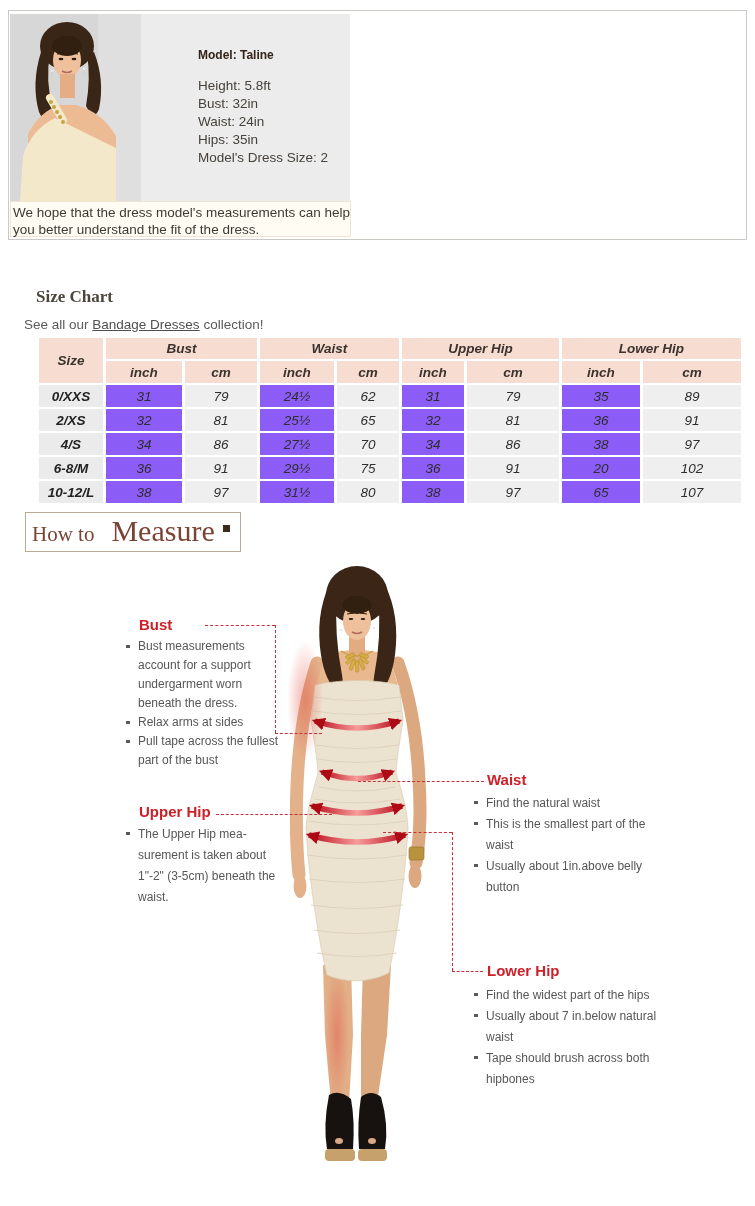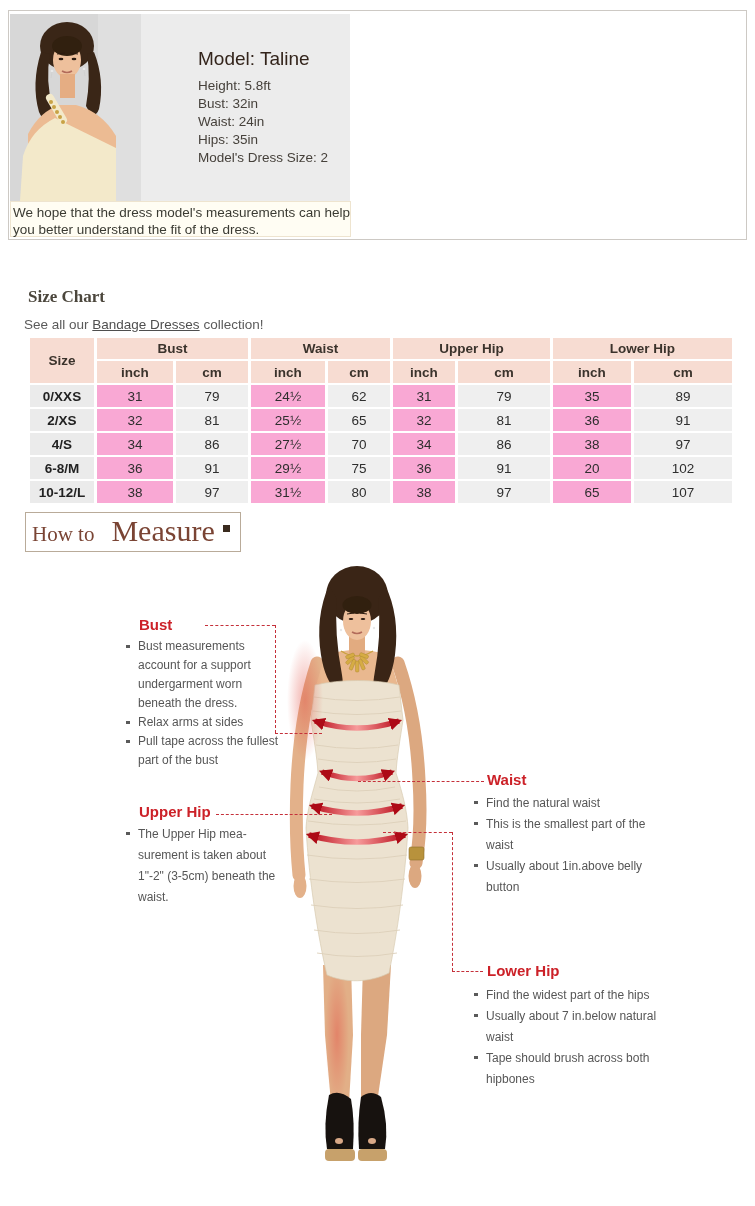--- a/index.html
+++ b/index.html
@@ -9,39 +9,39 @@
   }
   html,body{margin:0;padding:0;background:#fff;}
   body{width:755px;height:1206px;position:relative;overflow:hidden;
        font-family:"Liberation Sans", sans-serif;color:var(--text_gray);}
   .abs{position:absolute;}
 
   
   .top-box{left:8px;top:10px;width:737px;height:228px;border:1px solid #cdc9c4;background:#fff;}
   .model-photo{position:absolute;left:1px;top:3px;width:131px;height:187px;display:block;}
   .info-panel{position:absolute;left:132px;top:3px;width:209px;height:190px;background:var(--panel_gray);}
-  .model-title{position:absolute;left:57px;top:34px;font-size:19px;font-weight:normal;color:#33241b;}
+  .model-title{position:absolute;left:57px;top:34px;font-size:12px;font-weight:bold;color:#33241b;}
   .stat-list{position:absolute;left:57px;top:63px;}
   .stat-line{font-size:13.5px;line-height:18px;color:#46413b;}
   .caption{position:absolute;left:1px;top:190px;width:341px;height:36px;background:#fffdf3;
            border:1px solid #eee4cf;box-sizing:border-box;padding:2px 0 0 2px;}
   .caption div{font-size:13.5px;line-height:17px;color:#3b3b33;}
 
   
-  .size-chart-heading{left:28px;top:287px;margin:0;font-family:"Liberation Serif", serif;
+  .size-chart-heading{left:36px;top:287px;margin:0;font-family:"Liberation Serif", serif;
                       font-size:17px;font-weight:bold;color:#4b463c;}
   .collection-line{left:24px;top:317px;margin:0;font-size:13.5px;color:#5a5a5a;}
   .collection-link{color:#4f4f4f;text-decoration:underline;cursor:pointer;}
-  table.size-table{position:absolute;left:27px;top:336px;border-collapse:separate;border-spacing:3px 2px;}
+  table.size-table{position:absolute;left:36px;top:336px;border-collapse:separate;border-spacing:3px 2px;font-style:italic;}
   .size-table th,.size-table td{text-align:center;font-size:13.5px;padding:0 2px;}
   .size-table thead th{background:var(--header_pink);color:#3b332c;font-weight:bold;height:21px;}
   .size-table thead tr.units th{height:22px;}
   .size-table td{height:22px;color:#2e2e2e;}
   td.size-cell{background:var(--size_cell_gray);font-weight:bold;color:#222;}
-  td.inch-cell{background:#f9a8d4;}
+  td.inch-cell{background:#8b5cf6;}
   td.cm-cell{background:var(--cm_cell_gray);}
 
   
   .measure-heading{left:25px;top:512px;border:1px solid #b9ab99;padding:1px 10px 3px 6px;
                    color:var(--heading_brown);font-family:"Liberation Serif", serif;white-space:nowrap;}
   .measure-small{font-size:21px;}
   .measure-large{font-size:30px;margin-left:17px;}
   .measure-square{display:inline-block;width:7px;height:7px;background:#3a2b1e;margin-left:8px;vertical-align:9px;}
 
   .m-label{position:absolute;font-size:15px;font-weight:bold;color:var(--accent_red);}

